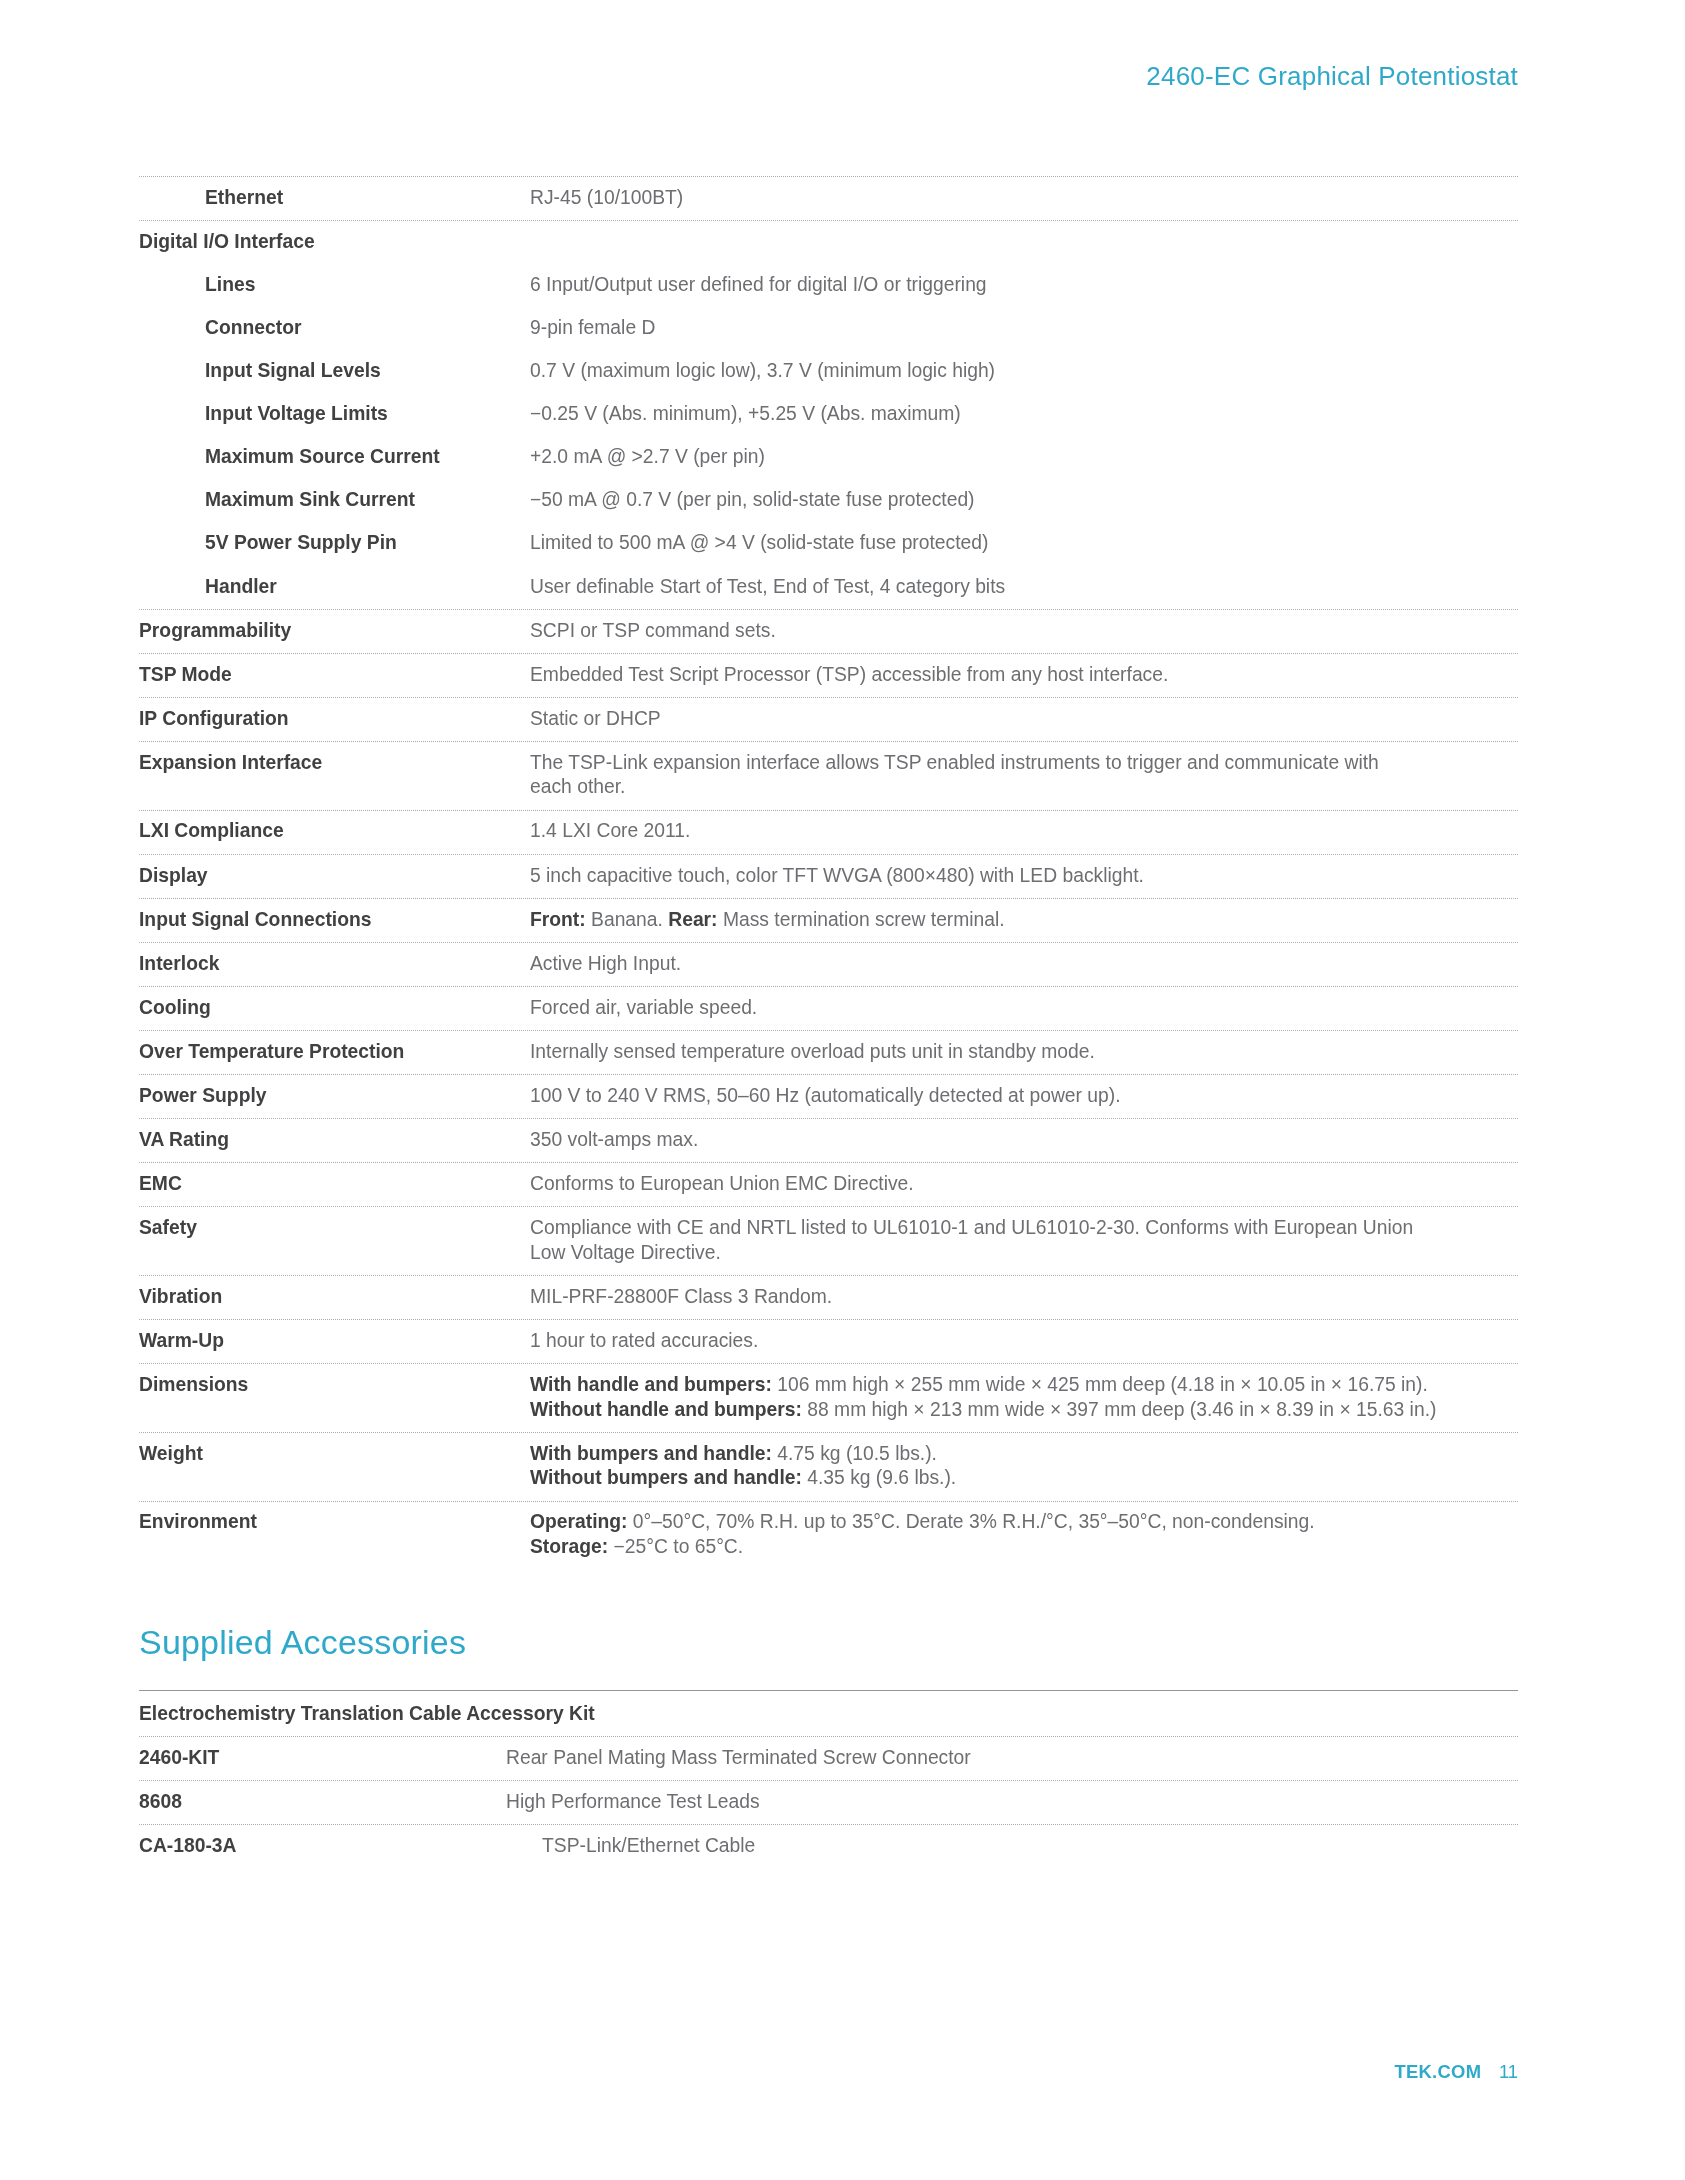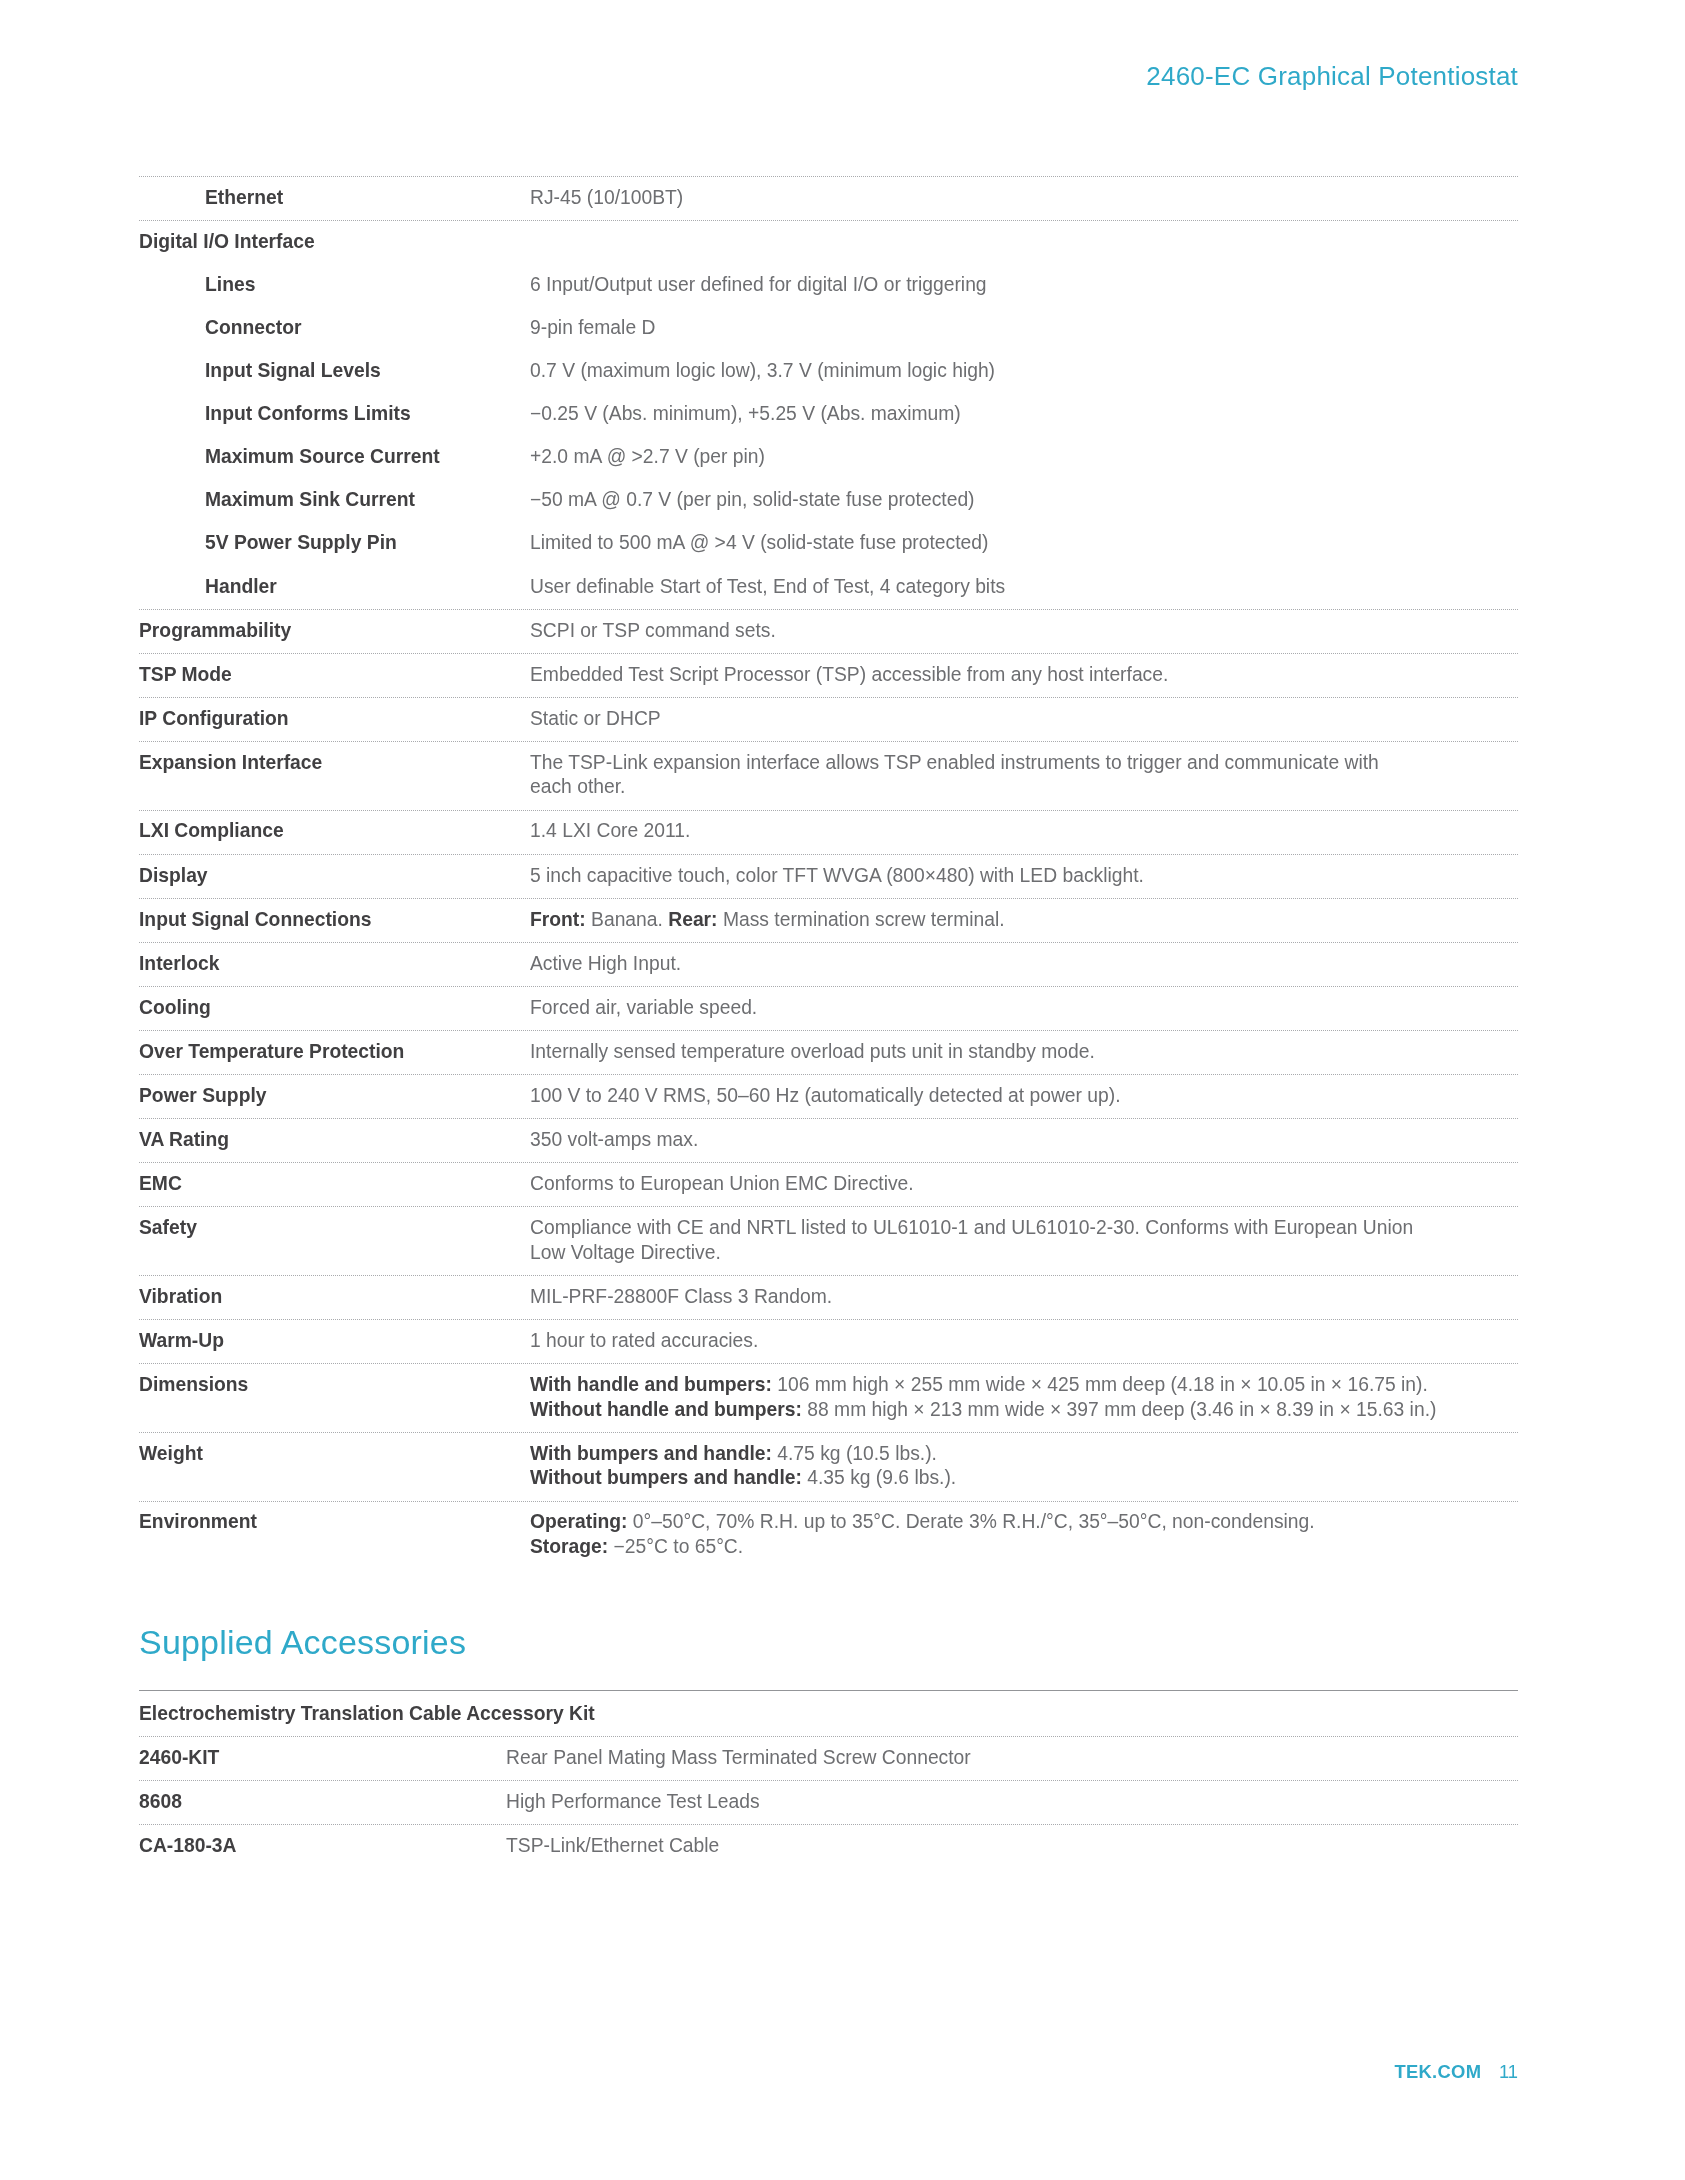--- a/index.html
+++ b/index.html
@@ -79,21 +79,21 @@
     font-size: 19.3px;
     line-height: 24.6px;
     margin-top: 28px;
   }
 
   .acc-row {
     display: flex;
     padding: 8.8px 0 9.7px 0;
     border-bottom: 0.9px dotted #a9abae;
   }
-  .acc-row.no-div { border-bottom: none; }
+  .acc-row.no-div { border-bottom: none; gap: 36px; }
 
   .acc-model {
     flex: 0 0 367px;
     width: 367px;
     font-weight: 700;
     color: var(--label, #414042);
     font-size: 19.3px;
     line-height: 24.6px;
     padding-right: 17.6px;
   }
@@ -157,21 +157,21 @@
           <div><span>9-pin female D</span></div>
         </div>
       </div>
       <div class="spec-row no-div">
         <div class="spec-label ind">Input Signal Levels</div>
         <div class="spec-value">
           <div><span>0.7 V (maximum logic low), 3.7 V (minimum logic high)</span></div>
         </div>
       </div>
       <div class="spec-row no-div">
-        <div class="spec-label ind">Input Conforms Limits</div>
+        <div class="spec-label ind">Input Voltage Limits</div>
         <div class="spec-value">
           <div><span>−0.25 V (Abs. minimum), +5.25 V (Abs. maximum)</span></div>
         </div>
       </div>
       <div class="spec-row no-div">
         <div class="spec-label ind">Maximum Source Current</div>
         <div class="spec-value">
           <div><span>+2.0 mA @ &gt;2.7 V (per pin)</span></div>
         </div>
       </div>

